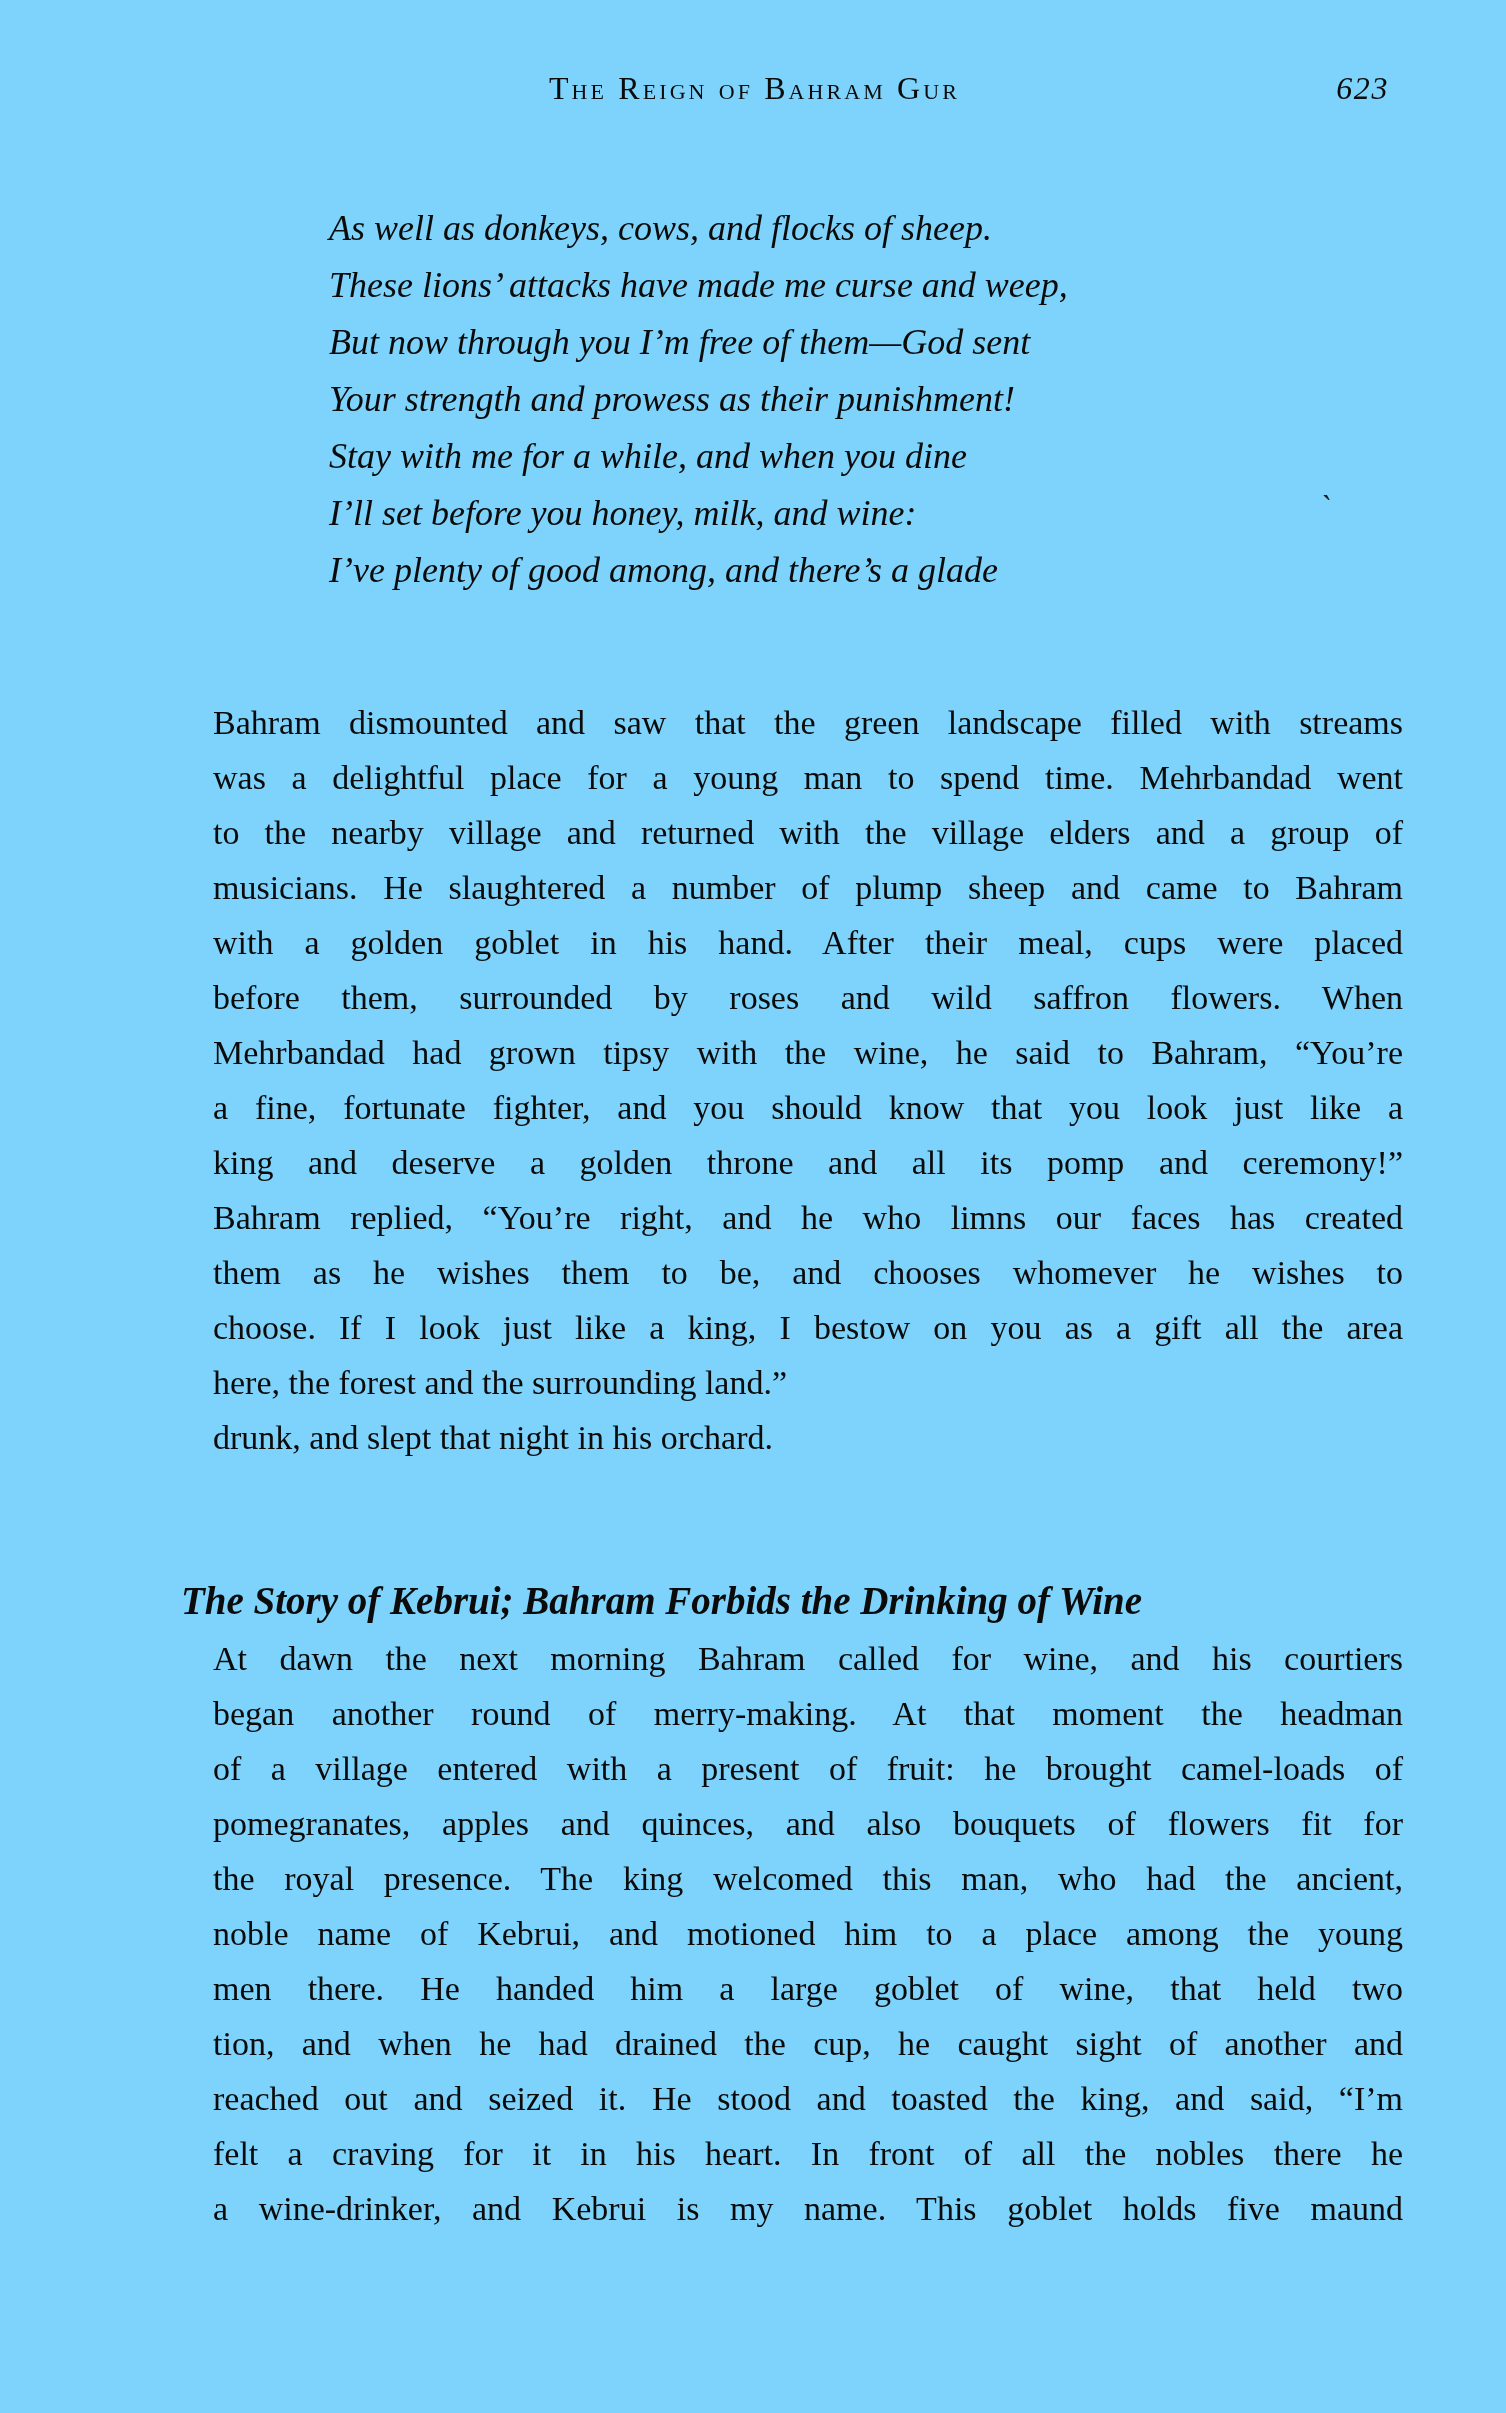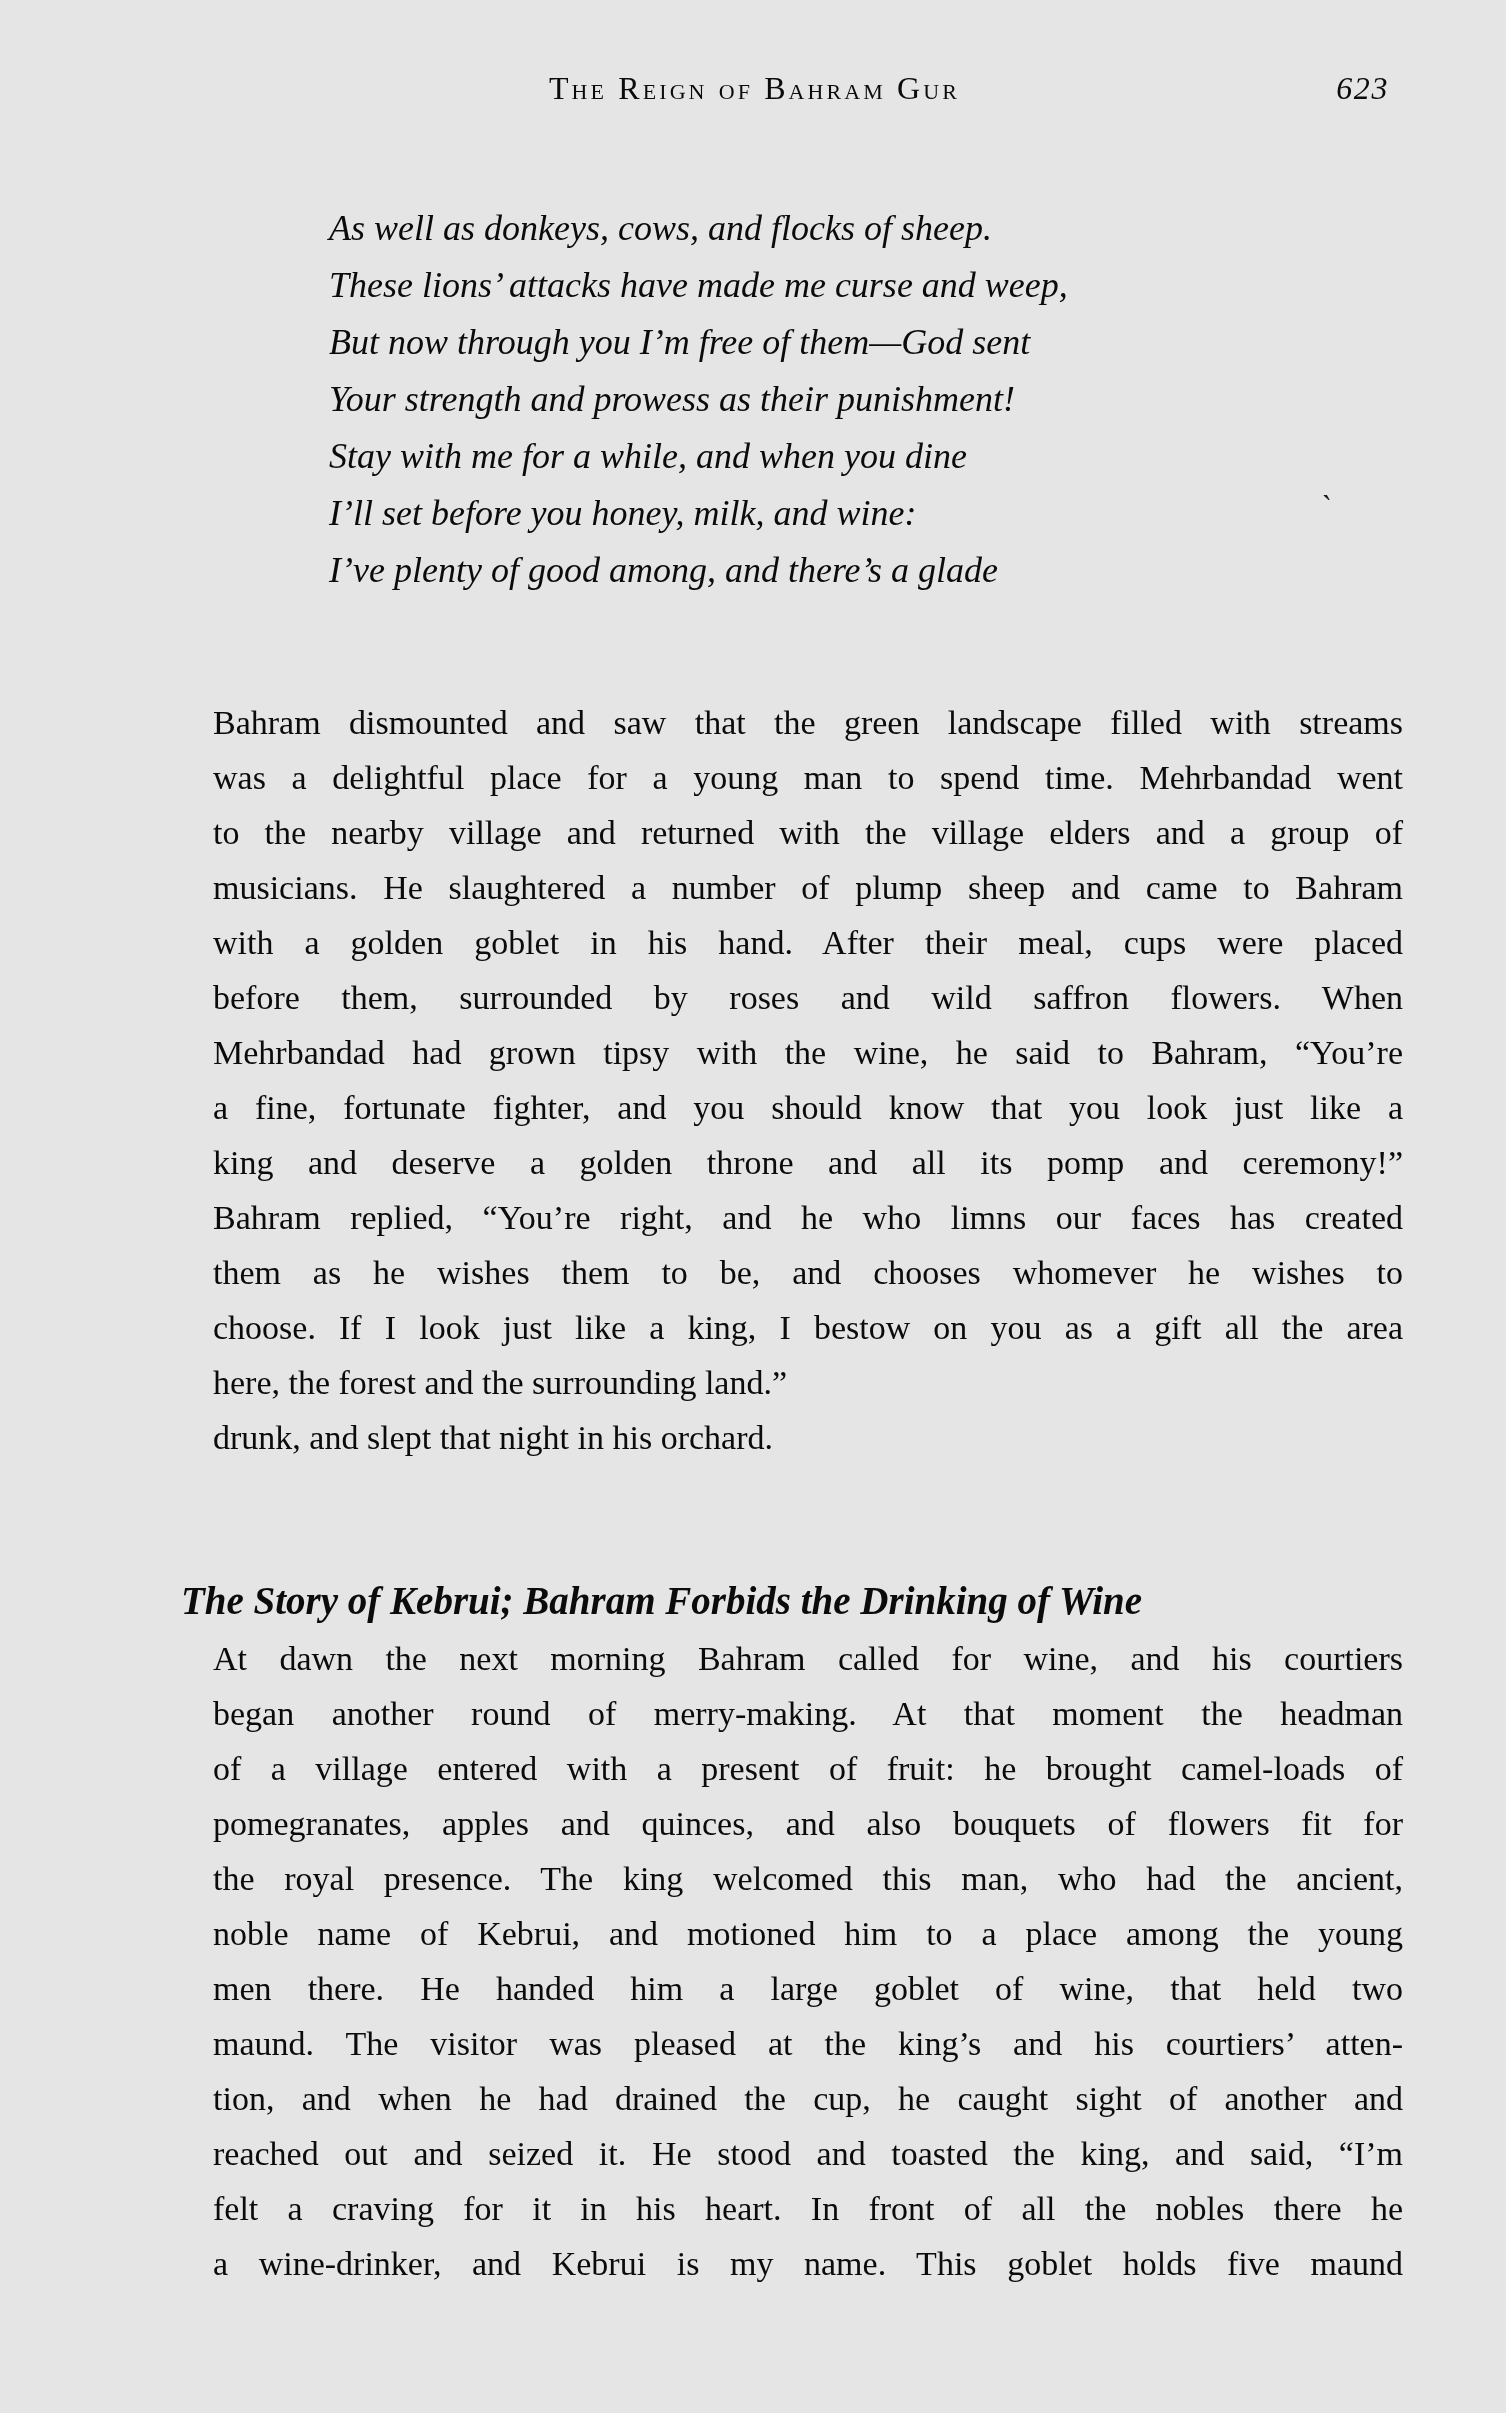--- a/index.html
+++ b/index.html
@@ -1,21 +1,21 @@
 <!DOCTYPE html>
 <html style="font-size:12.5px"><head>
 <meta charset="utf-8">
 <style>
   * { margin: 0; padding: 0; box-sizing: border-box; }
   html, body { background: #ffffff; }
   .page {
     position: relative;
     width: 1506px;
     height: 2413px;
-    background: #e5e5e5;
+    background: #7dd3fc;
     color: #0b0b0b;
     font-family: "Liberation Serif", serif;
     overflow: hidden;
   }
   .running-header {
     position: absolute;
     top: 70px;
     left: 181px;
     width: 1147px;
     text-align: center;
@@ -112,21 +112,20 @@
   <h2 class="section-heading">The Story of Kebrui; Bahram Forbids the Drinking of Wine</h2>
 
   <div class="prose" id="prose-3">
     <div class="line">At dawn the next morning Bahram called for wine, and his courtiers</div>
     <div class="line">began another round of merry-making. At that moment the headman</div>
     <div class="line">of a village entered with a present of fruit: he brought camel-loads of</div>
     <div class="line">pomegranates, apples and quinces, and also bouquets of flowers fit for</div>
     <div class="line">the royal presence. The king welcomed this man, who had the ancient,</div>
     <div class="line">noble name of Kebrui, and motioned him to a place among the young</div>
     <div class="line">men there. He handed him a large goblet of wine, that held two</div>
-    <div class="line">maund. The visitor was pleased at the king’s and his courtiers’ atten-</div>
     <div class="line">tion, and when he had drained the cup, he caught sight of another and</div>
     <div class="line">reached out and seized it. He stood and toasted the king, and said, “I’m</div>
     <div class="line">felt a craving for it in his heart. In front of all the nobles there he</div>
     <div class="line">a wine-drinker, and Kebrui is my name. This goblet holds five maund</div>
   </div>
 
 </div>
 
 
 </body></html>

